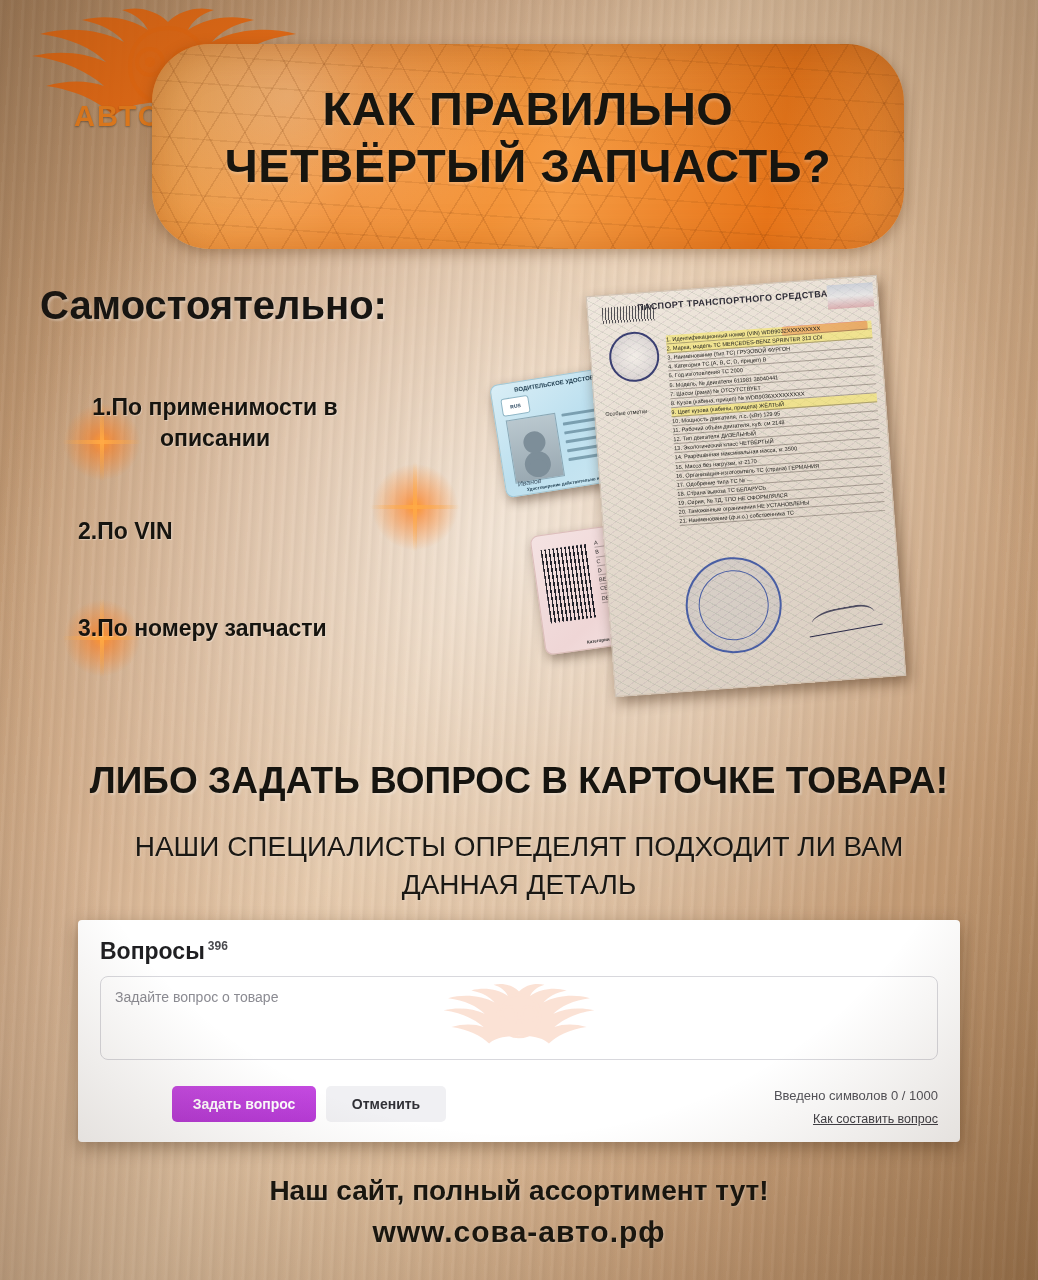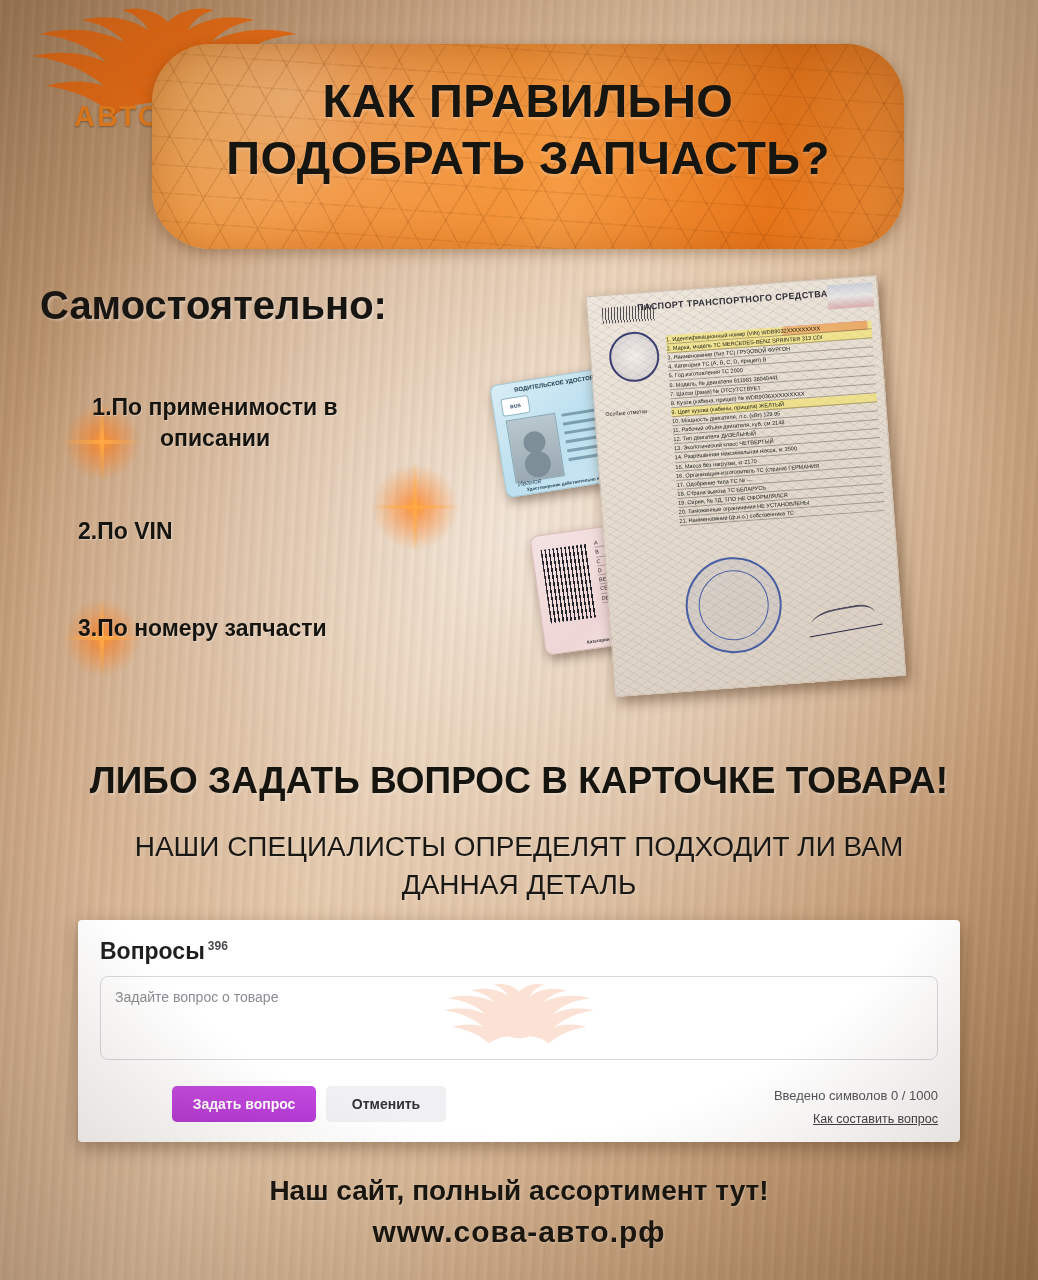--- a/index.html
+++ b/index.html
@@ -75,21 +75,21 @@
     background-image:
       repeating-linear-gradient(62deg, rgba(120,55,10,0.20) 0 1.5px, rgba(0,0,0,0) 1.5px 34px),
       repeating-linear-gradient(-58deg, rgba(120,55,10,0.20) 0 1.5px, rgba(0,0,0,0) 1.5px 31px),
       repeating-linear-gradient(4deg, rgba(120,55,10,0.14) 0 1.5px, rgba(0,0,0,0) 1.5px 28px);
     opacity: .75;
   }
   .header-title {
     position: relative;
     z-index: 2;
     text-align: center;
-    padding-top: 28px;
+    padding-top: 36px;
     font-size: 47px;
     line-height: 1.22;
     font-weight: bold;
     color: #17150f;
     letter-spacing: 0.5px;
     text-shadow: 0 2px 3px rgba(255,255,255,0.25);
   }
 
   
   .self-heading {
@@ -385,21 +385,21 @@
       <circle cx="168" cy="58" r="5"></circle>
       <path d="M150 66 L143 78 L150 86 L157 78 Z"></path>
     </g>
   </svg>
   <div class="logo-text">АВТОСОВА</div>
 </div>
 
 <div class="header-banner">
   <div class="header-title">
     <div>КАК ПРАВИЛЬНО</div>
-    <div>ПОДОБРАТЬ ЗАПЧАСТЬ?</div>
+    <div>ЧЕТВЁРТЫЙ ЗАПЧАСТЬ?</div>
   </div>
 </div>
 
 <div class="self-heading">Самостоятельно:</div>
 
 <div class="spark" style="left:62px; top:402px; width:80px; height:80px;"></div>
 <div class="spark" style="left:370px; top:462px; width:90px; height:90px;"></div>
 <div class="spark" style="left:62px; top:598px; width:80px; height:80px;"></div>
 
 <div class="list">

